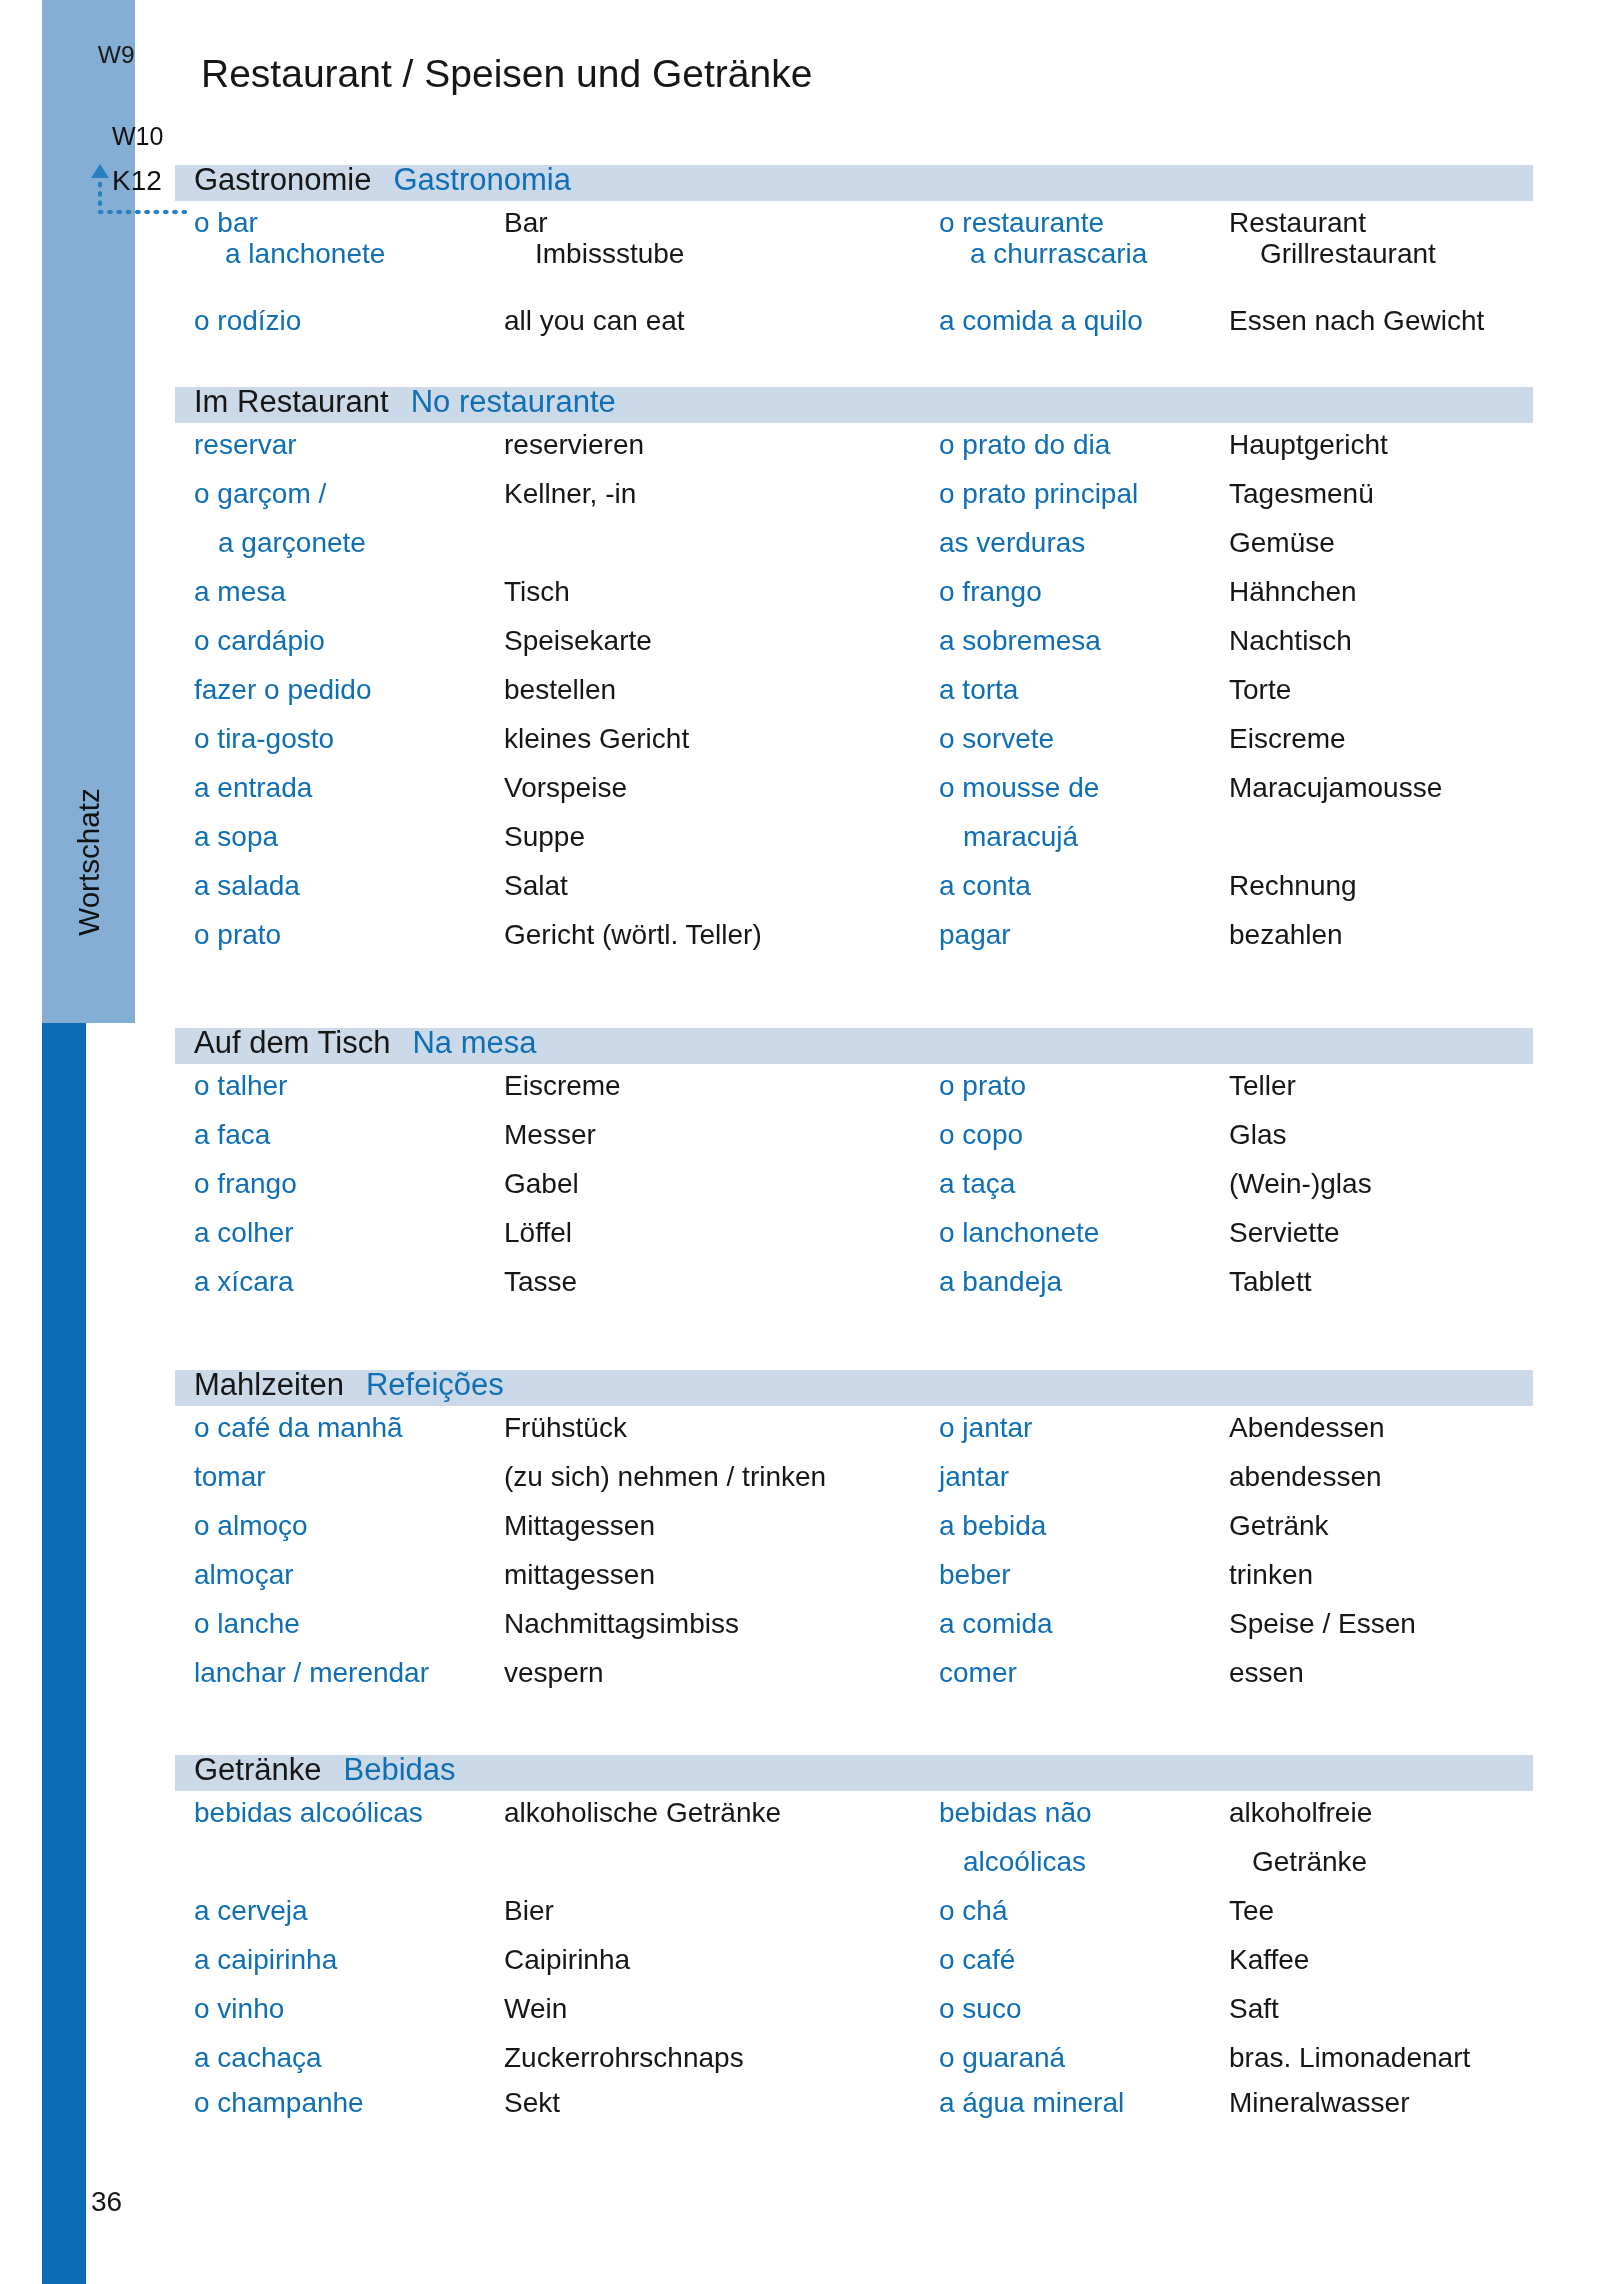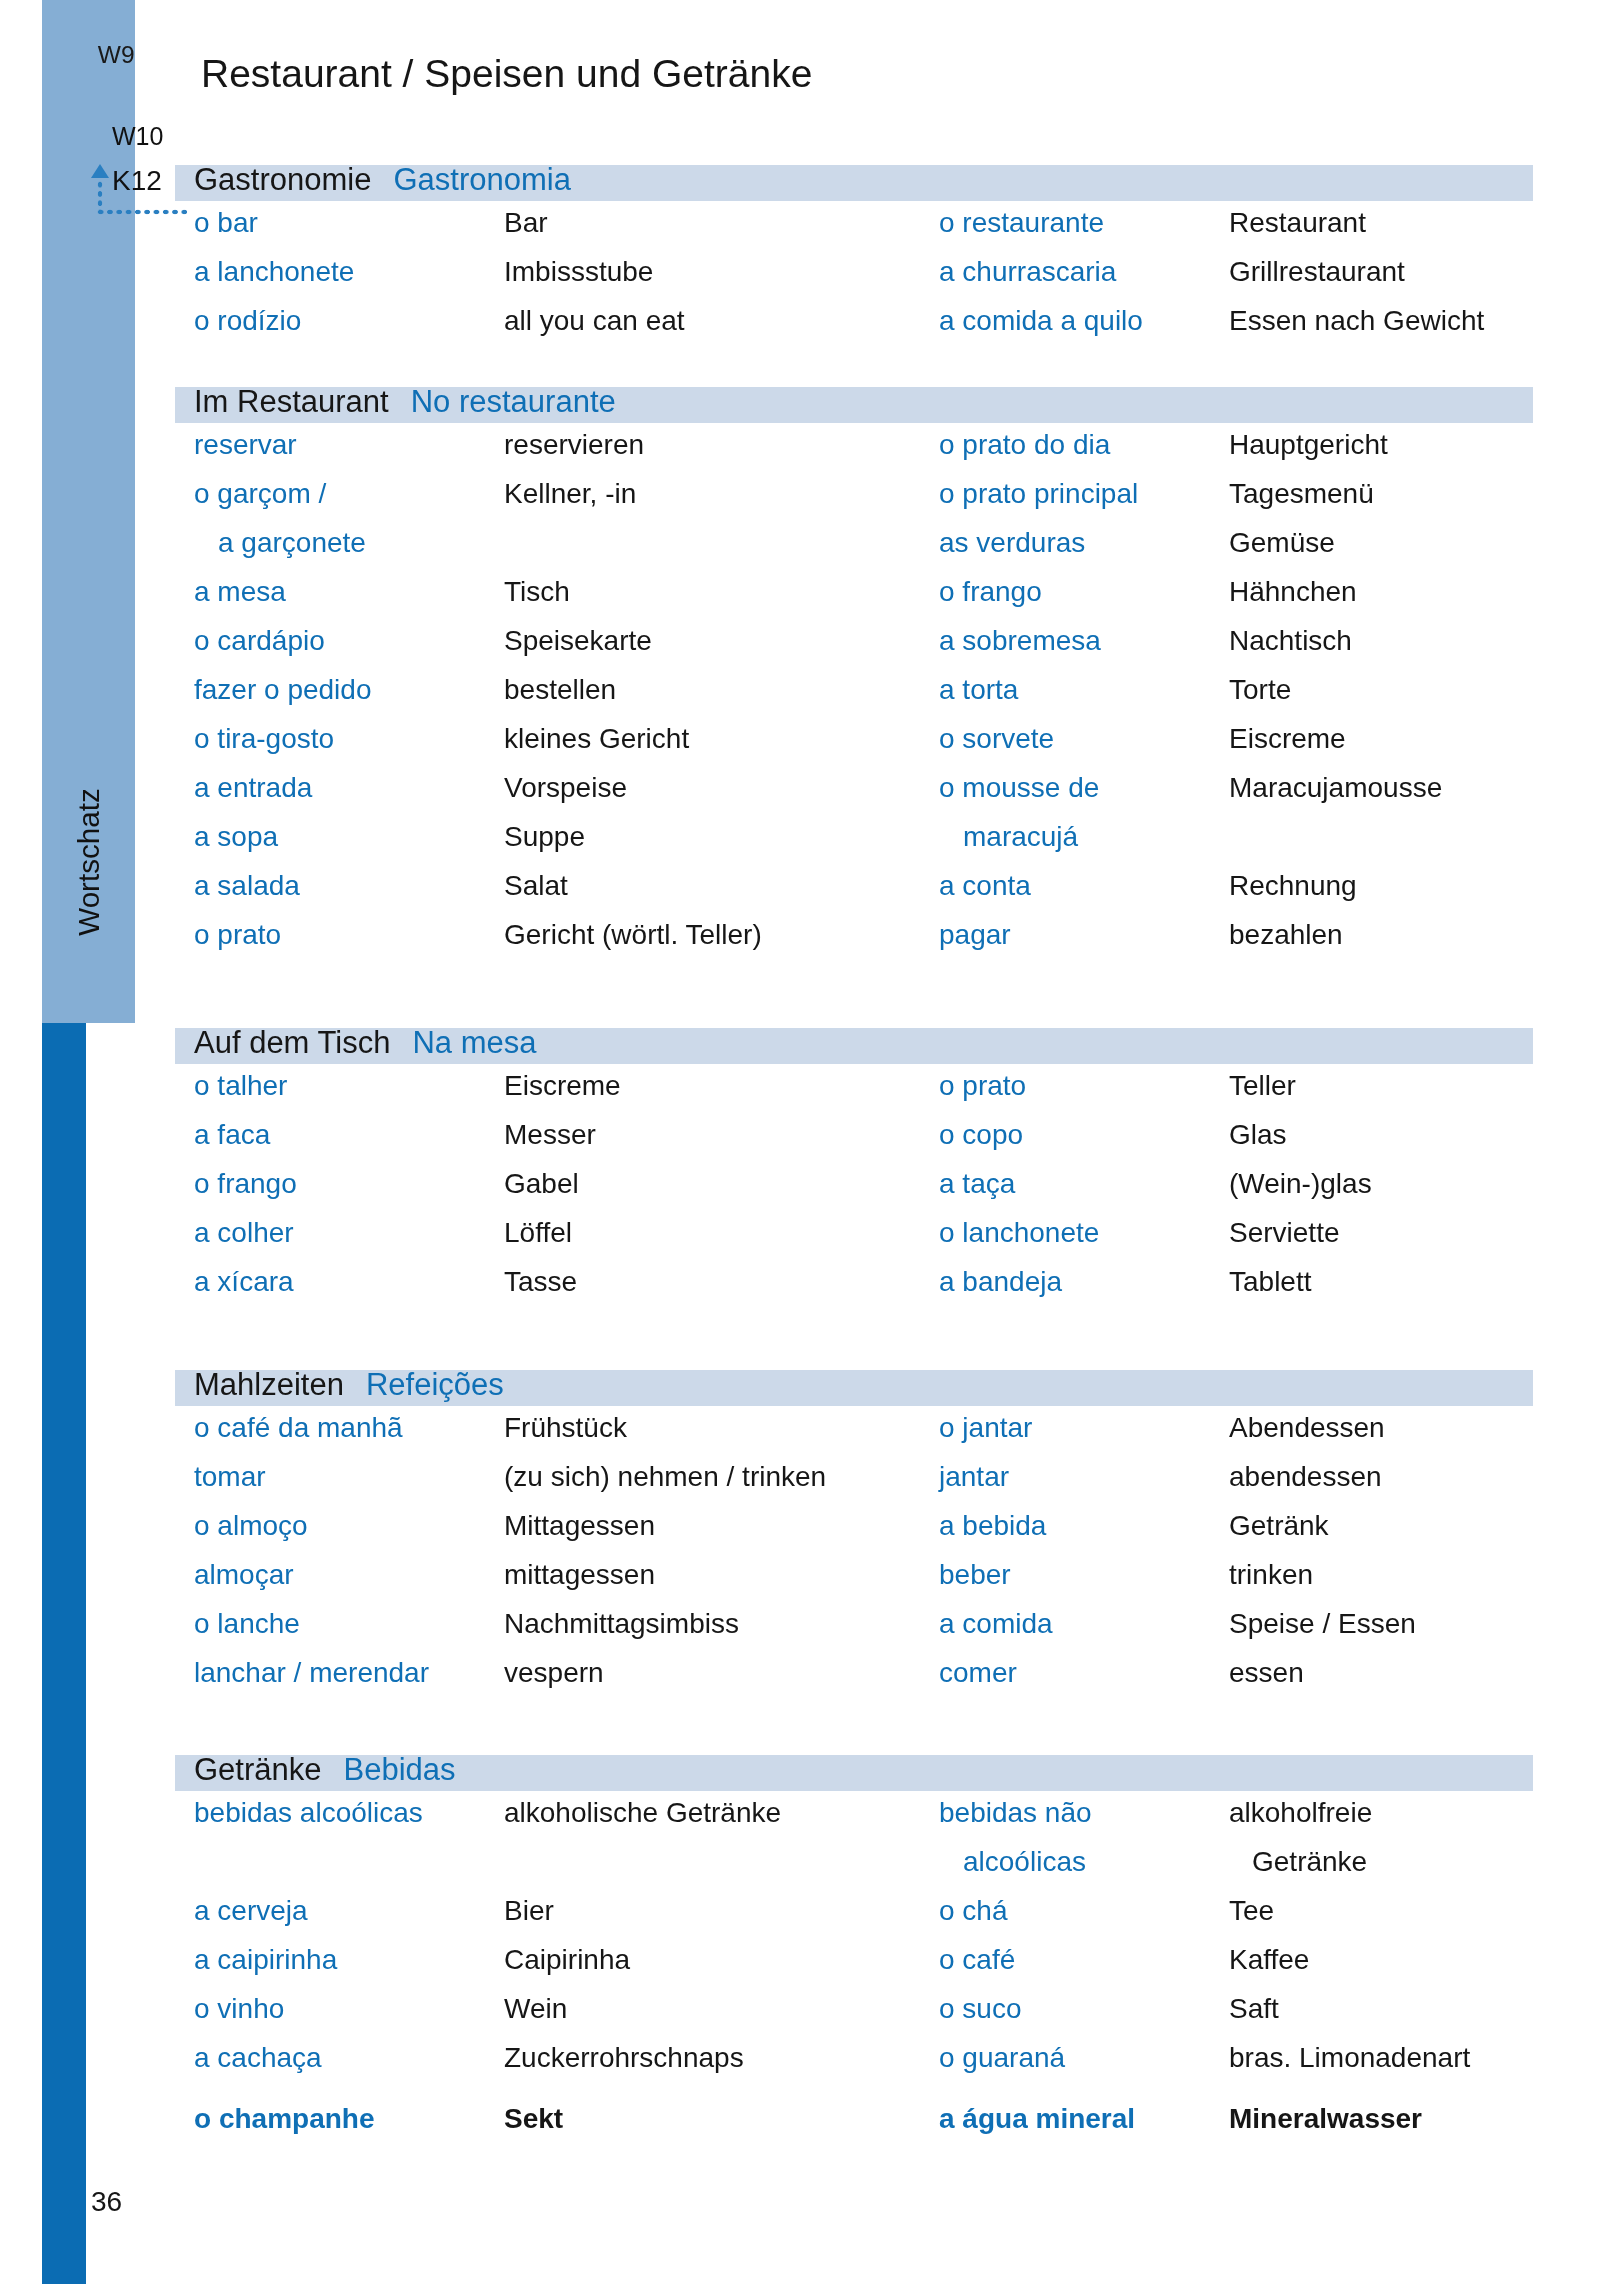--- a/index.html
+++ b/index.html
@@ -126,21 +126,21 @@
       <div class="section" style="top: 165px;">
         <div class="sec-bar"></div>
         <div class="sec-head"><span class="de">Gastronomie</span><span class="pt">Gastronomia</span></div>
         <div class="rows" style="top: 42px;">
           <div class="row" style="top: 0px;">
             <span class="c-pt-l">o bar</span>
             <span class="c-de-l">Bar</span>
             <span class="c-pt-r">o restaurante</span>
             <span class="c-de-r">Restaurant</span>
           </div>
-          <div class="row" style="top: 49px;">
+          <div class="row" style="top: 31px; margin-left: 31px;">
             <span class="c-pt-l">a lanchonete</span>
             <span class="c-de-l">Imbissstube</span>
             <span class="c-pt-r">a churrascaria</span>
             <span class="c-de-r">Grillrestaurant</span>
           </div>
           <div class="row" style="top: 98px;">
             <span class="c-pt-l">o rodízio</span>
             <span class="c-de-l">all you can eat</span>
             <span class="c-pt-r">a comida a quilo</span>
             <span class="c-de-r">Essen nach Gewicht</span>
@@ -330,21 +330,21 @@
             <span class="c-de-l">Wein</span>
             <span class="c-pt-r">o suco</span>
             <span class="c-de-r">Saft</span>
           </div>
           <div class="row" style="top: 245px;">
             <span class="c-pt-l">a cachaça</span>
             <span class="c-de-l">Zuckerrohrschnaps</span>
             <span class="c-pt-r">o guaraná</span>
             <span class="c-de-r">bras. Limonadenart</span>
           </div>
-          <div class="row" style="top: 306px; font-weight: bold;">
+          <div class="row" style="top: 290px;">
             <span class="c-pt-l">o champanhe</span>
             <span class="c-de-l">Sekt</span>
             <span class="c-pt-r">a água mineral</span>
             <span class="c-de-r">Mineralwasser</span>
           </div>
         </div>
       </div>
     </div>
 
   <div class="folio">36</div>

